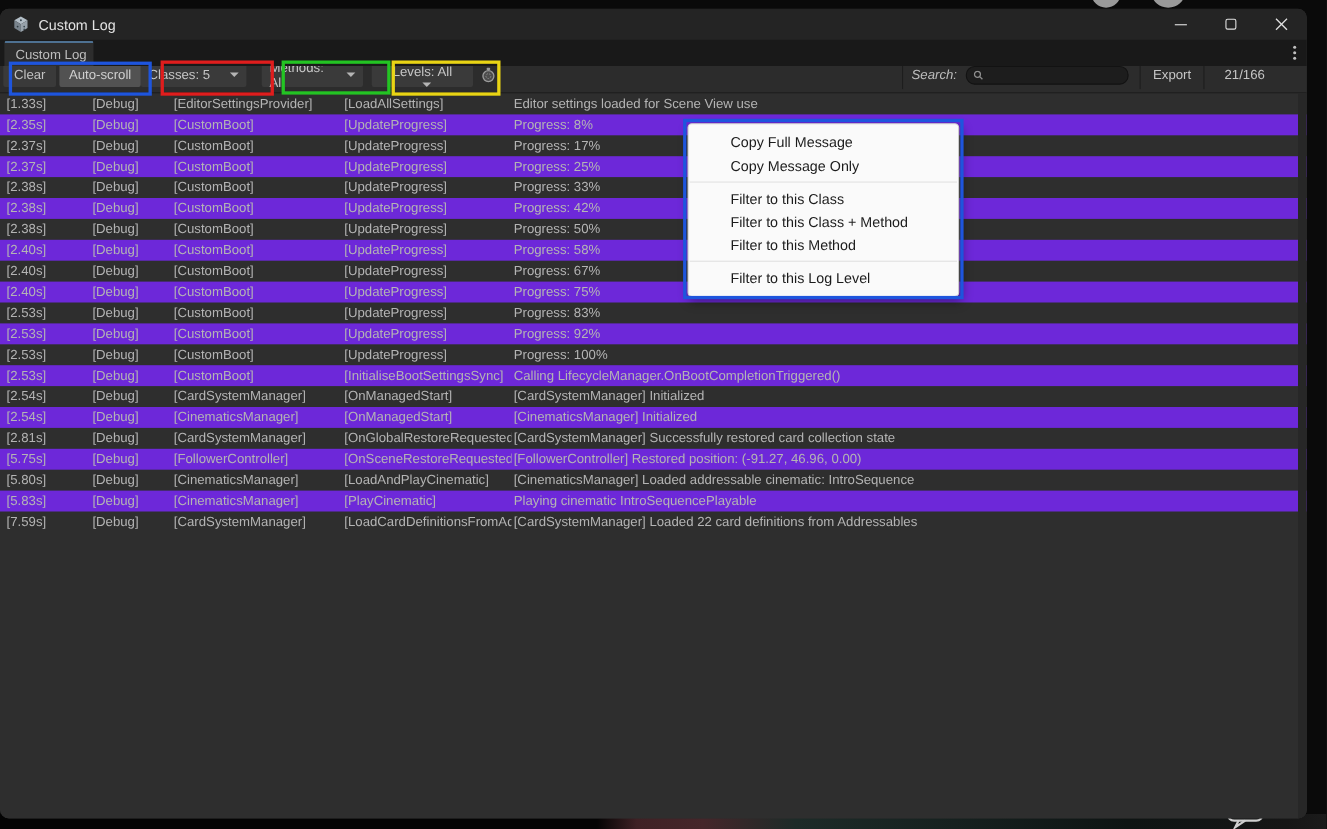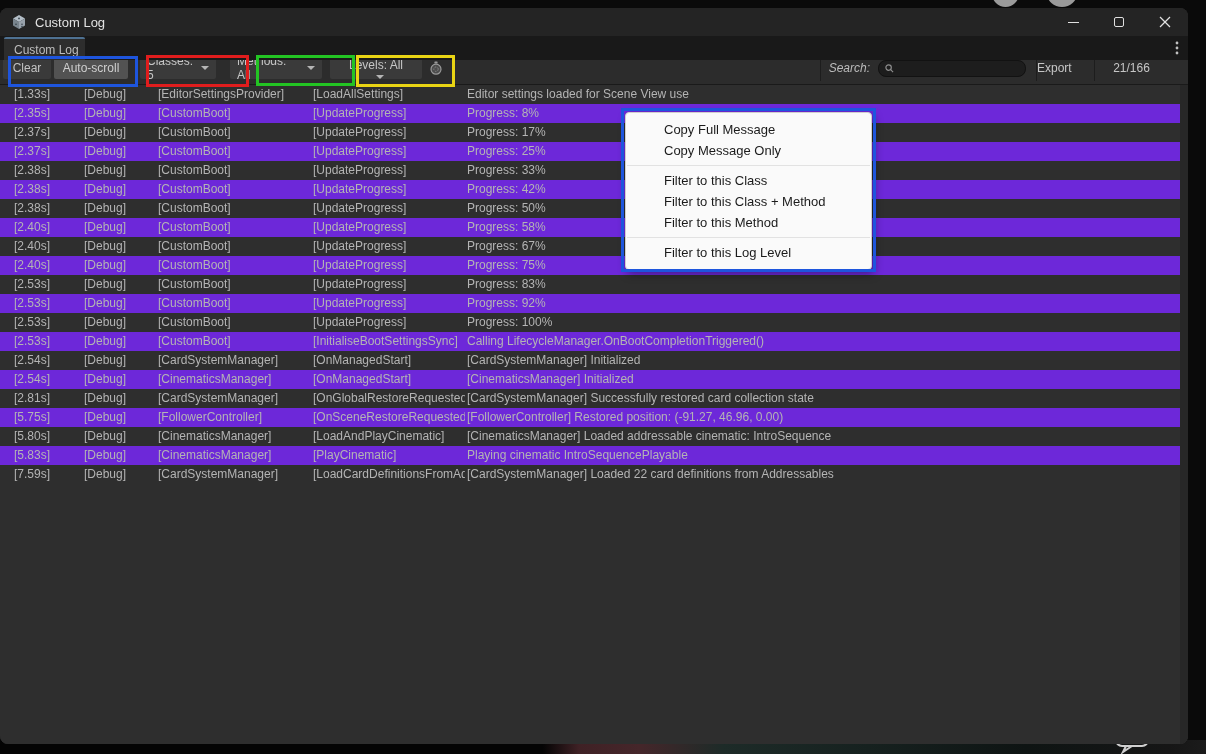--- a/index.html
+++ b/index.html
@@ -41,29 +41,29 @@
   .tb-btn.active { background:#525252; color:#cfcfcf; }
   .dropdown { height:21px; background:#3a3a3a; border-radius:2px; display:flex; align-items:center;
     justify-content:space-between; padding:0 7px; color:#c6c6c6; }
   .caret { width:0; height:0; border-left:4px solid transparent; border-right:4px solid transparent;
     border-top:4px solid #b5b5b5; margin-left:8px; }
   .tb-sep { width:1px; height:25px; background:#1d1d1d; }
   .search-wrap { width:148px; height:17px; background:#1d1d1d; border:1px solid #121212;
     border-radius:8px; display:flex; align-items:center; padding:0 6px; margin:0 10px 0 8px; }
   .search-wrap input { flex:1; background:transparent; border:none; outline:none; color:#cfcfcf;
     font-size:11px; font-family:inherit; margin-left:4px; width:100px; }
-  .export-btn { width:57px; text-align:left; line-height:25px; color:#c6c6c6; }
+  .export-btn { width:57px; text-align:center; line-height:25px; color:#c6c6c6; }
   .counter { width:73px; text-align:center; line-height:25px; color:#c6c6c6; }
 
   .logpane { position:absolute; left:0; top:77px; right:0; bottom:0; background:#2e2e2e; }
   .scroll-strip { position:absolute; right:0; top:0; width:8px; height:100%; background:#272727; }
   .row { display:flex; height:19px; line-height:19px; font-size:12px; color:#b4b4b4; white-space:nowrap; }
   .row.alt { background:#6d28d9; }
   .cell { overflow:hidden; }
-  .c0 { width:84px; padding-left:14px; }
+  .c0 { width:84px; padding-left:6px; }
   .c1 { width:74px; }
   .c2 { width:155px; }
   .c3 { width:152px; }
   .c4 { flex:1; padding-left:2px; margin-right:8px; }
 
   
   .context-menu { position:absolute; left:625px; top:112px; width:247px; z-index:6;
     background:#fafafa; border:1px solid #cfcfcf; border-radius:4px; padding:6px 0;
     box-shadow:2px 4px 10px rgba(0,0,0,.4); }
   .menu-item { height:21px; line-height:21px; padding-left:38px; font-size:13px; color:#1b1b1b; }
@@ -138,21 +138,21 @@
       </div>
     </div>
 
     <div class="toolbar">
       <div class="tb-btn" style="width:48px;">
         <span>Clear</span>
       </div>
       <div class="tb-btn active" style="width:74px; margin-left:3px;">
         <span>Auto-scroll</span>
       </div>
-      <div class="dropdown" style="width:76px; margin-left:12px;">
+      <div class="dropdown" style="width:96px; margin-left:0;">
         <span>Classes: 5</span>
         <span class="caret"></span>
       </div>
       <div class="dropdown" style="width:92px; margin-left:14px;">
         <span>Methods: All</span>
         <span class="caret"></span>
       </div>
       <div class="dropdown" style="width:92px; margin-left:8px;flex-direction:column;">
         <span>Levels: All</span>
         <span class="caret"></span>

